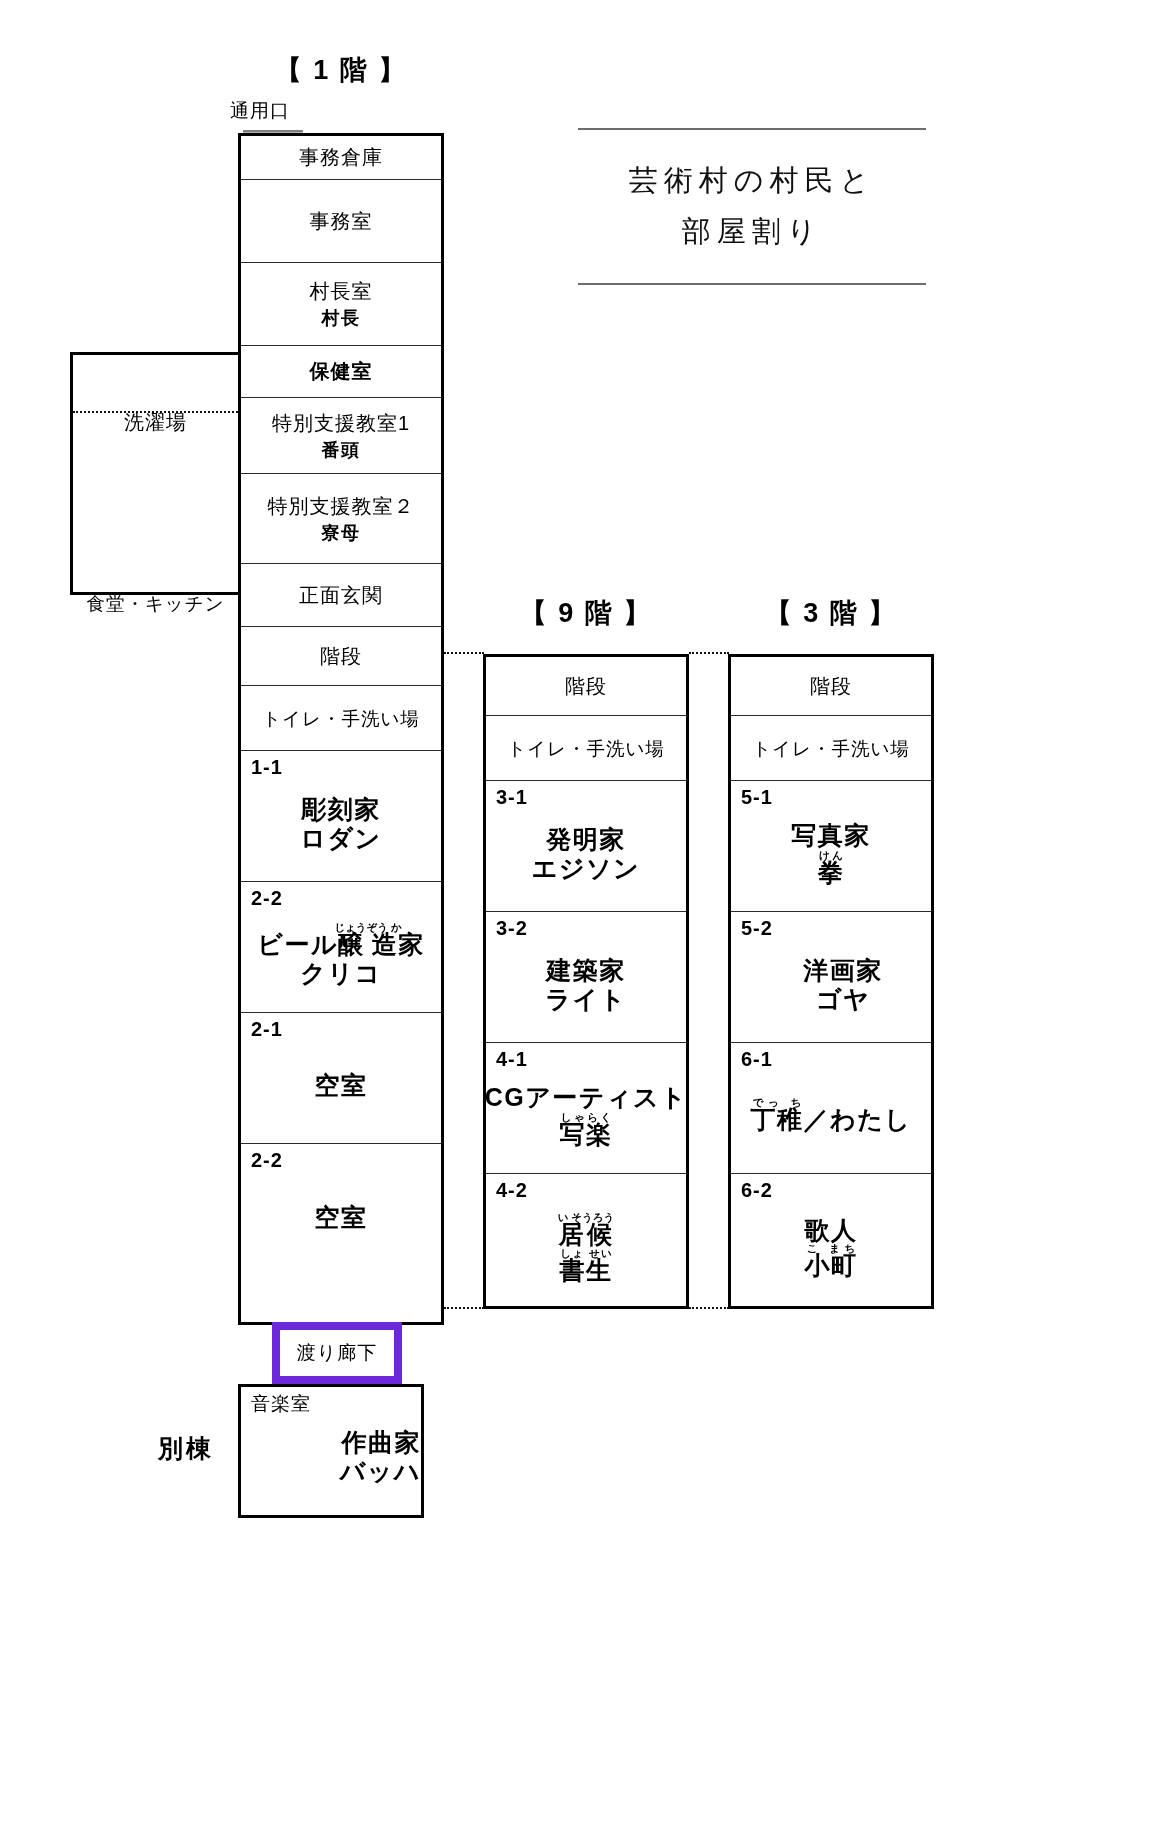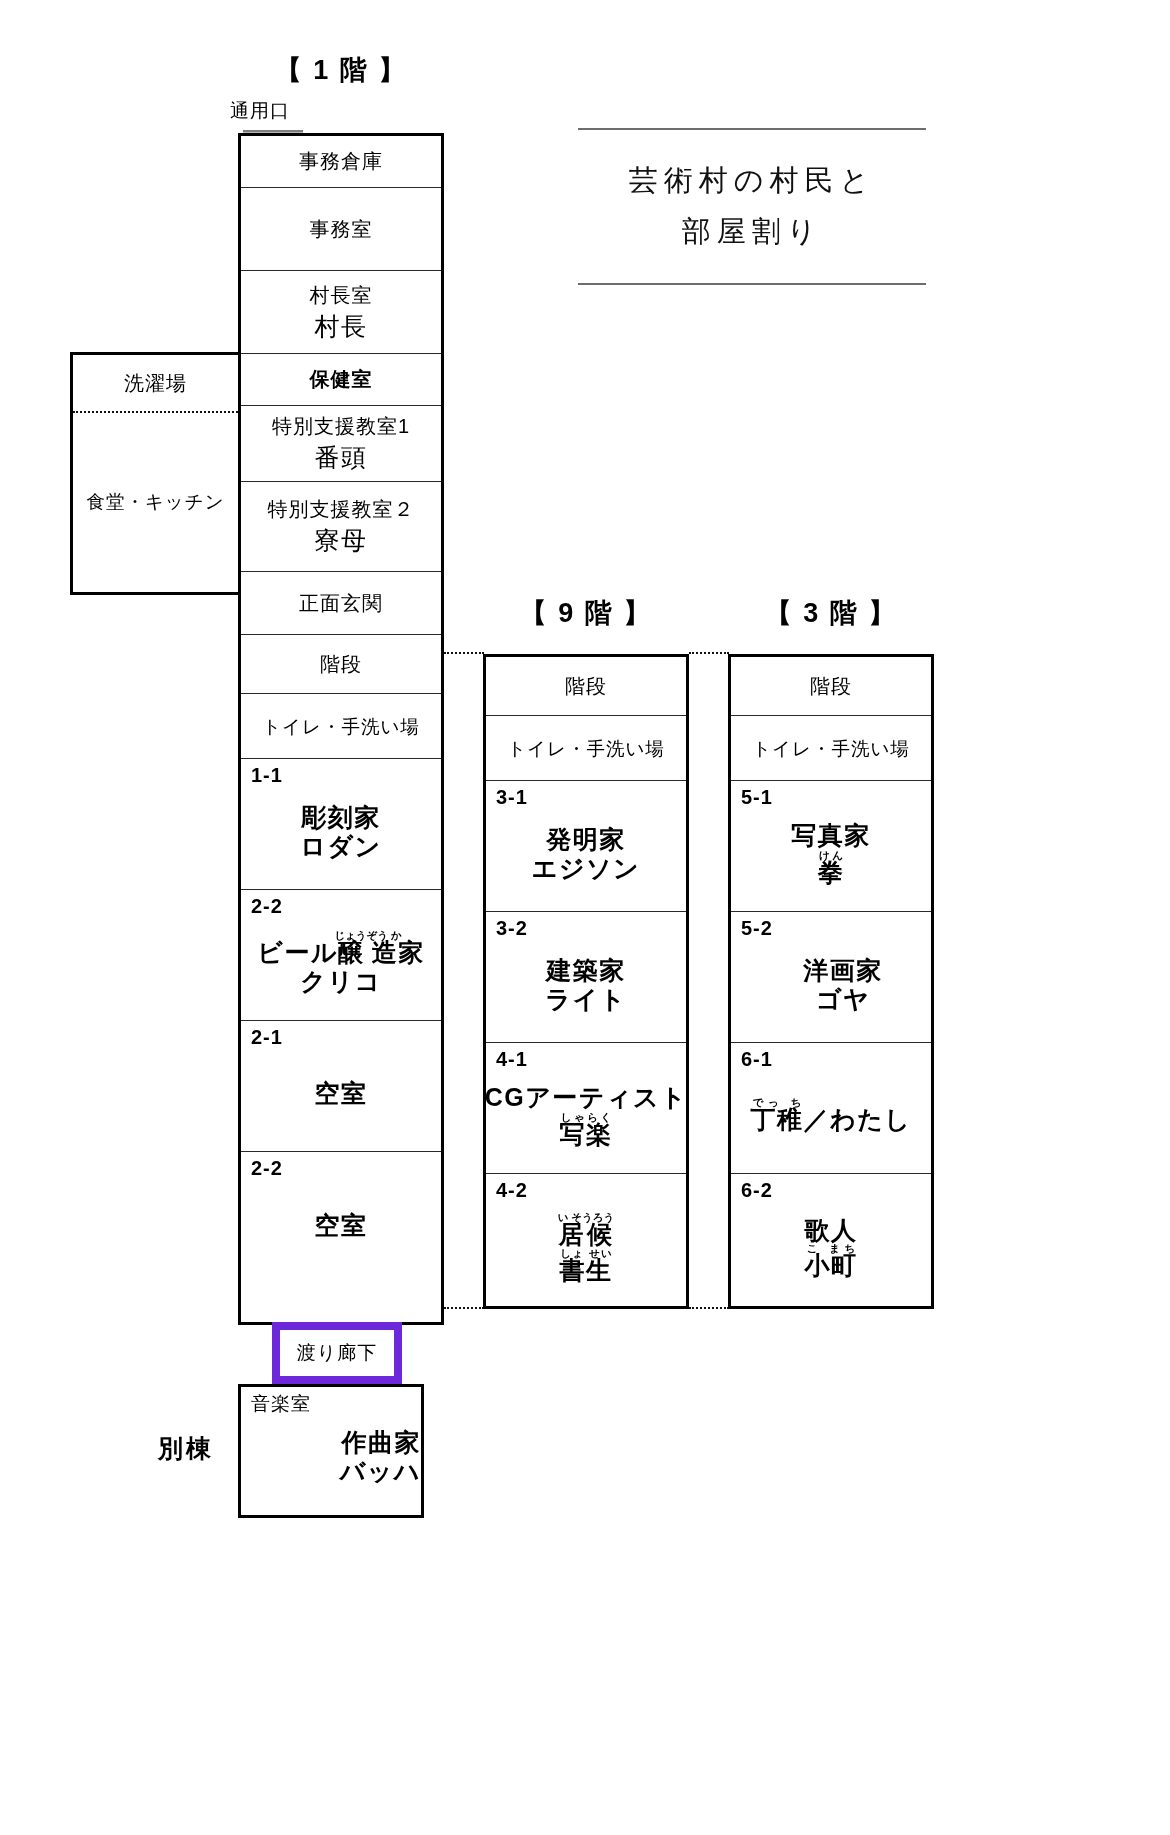--- a/index.html
+++ b/index.html
@@ -79,22 +79,22 @@
     height: 100%;
   }
 
   .room-label {
     font-size: 20px;
     letter-spacing: 1px;
     white-space: nowrap;
   }
   .room-label.small { font-size: 18.5px; }
   .occupant {
-    font-size: 25px;
-    font-weight: 400;
+    font-size: 18px;
+    font-weight: 700;
     letter-spacing: 1.5px;
     white-space: nowrap;
     margin-top: 1px;
   }
 
   
   .roomno {
     position: absolute;
     left: 10px; top: 5px;
     font-size: 20px;
@@ -137,21 +137,21 @@
   
   #left-wing {
     position: absolute;
     left: 70px; top: 352px;
     width: 168px; height: 243px;
     border: 3.5px solid #000;
     border-right: none;
     background: #fff;
   }
   #left-wing .lw-cell {
-    display: flex; align-items: center; justify-content: center;
+    display: flex; align-items: flex-end; justify-content: center; margin-top: 25px;
   }
   .dotted-h {
     position: absolute;
     border-top: 2px dotted #111;
     height: 0;
   }
 
   
   .door-mark {
     position: absolute;
@@ -229,21 +229,21 @@
       <span class="room-label">洗濯場</span>
     </div>
     <div class="dotted-h" style="left:0; top:56px; width:100%;"></div>
     <div class="lw-cell abs" style="left:0; top:56px; width:100%; height:180px;">
       <span class="room-label small">食堂・キッチン</span>
     </div>
   </div>
 
   <div class="column" id="col1" style="left:238px; top:133px; width:206px; height:1192px;">
 
-    <div class="cell" style="height:52px;">
+    <div class="cell" style="height:44px;">
       <div class="cell-center">
           <span class="room-label">事務倉庫</span>
         </div>
     </div>
     <div class="cell" style="height:83px;">
       <div class="cell-center">
           <span class="room-label">事務室</span>
         </div>
     </div>
     <div class="cell" style="height:83px;">

